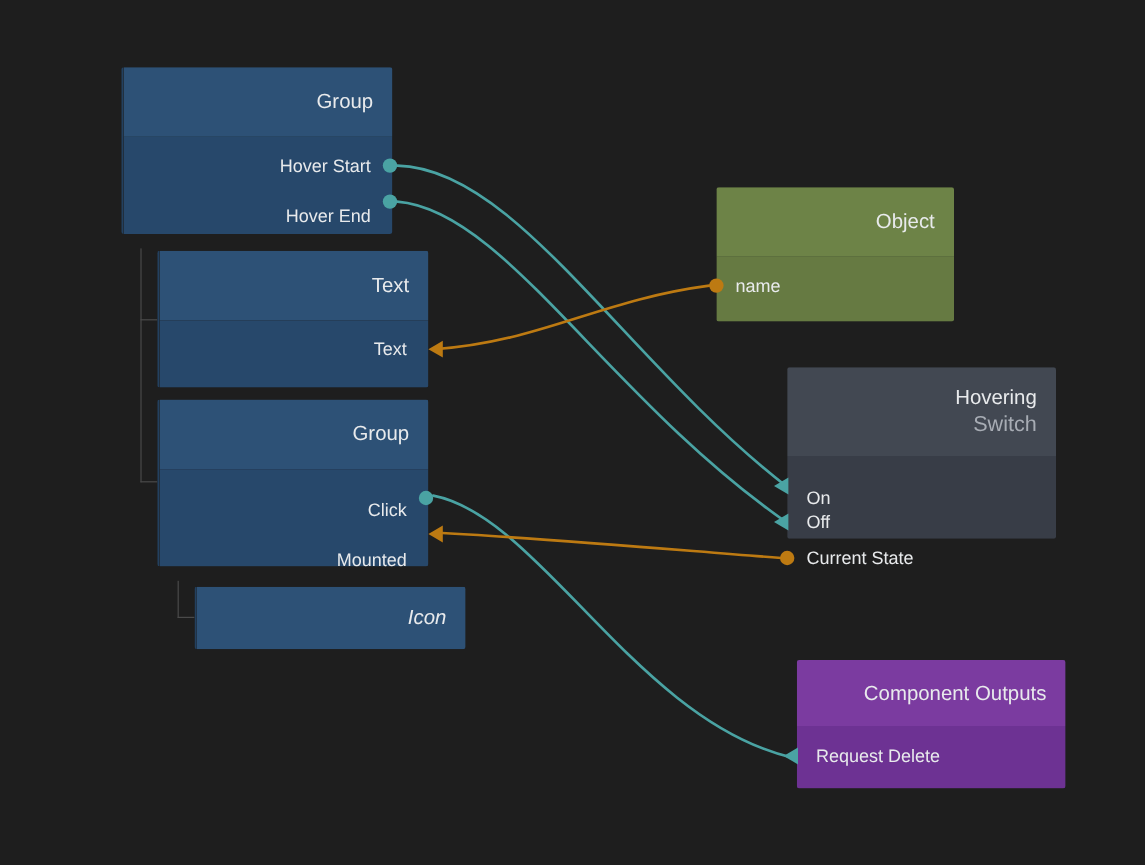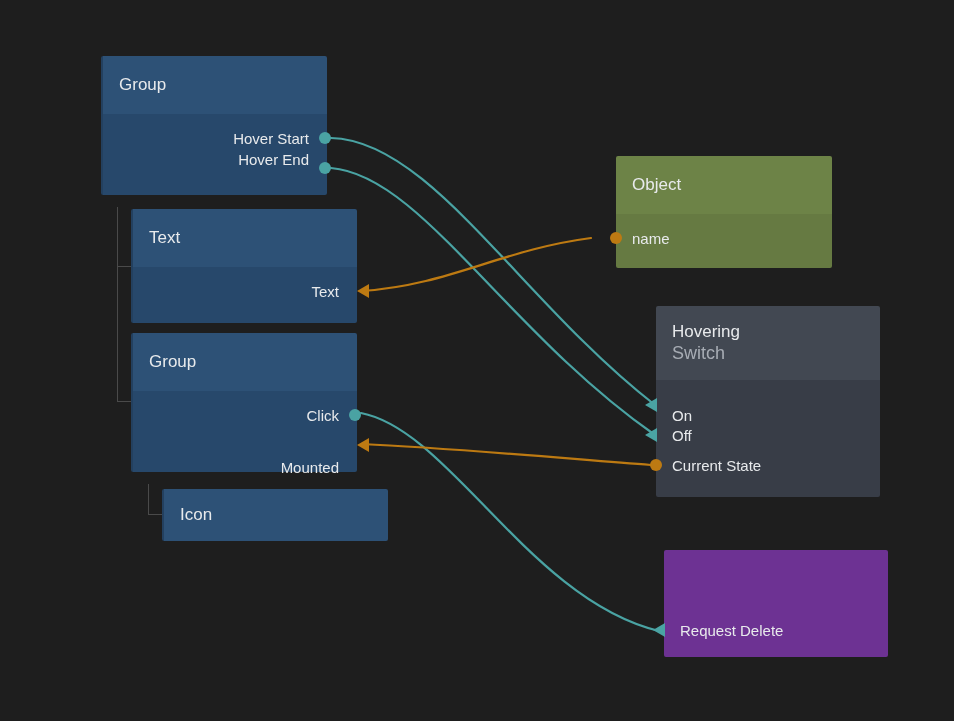--- a/index.html
+++ b/index.html
@@ -49,20 +49,21 @@
     overflow: hidden;
     display: flex;
     flex-direction: column;
   }
   .node-header {
     display: flex;
     flex-direction: column;
     justify-content: center;
     padding: 15px 16px;
     box-sizing: border-box;
+    text-align: right;
   }
   .node-title {
     font-size: 17px;
     color: #e8eaec;
     line-height: 1.25;
     white-space: nowrap;
   }
   .node-subtitle {
     font-size: 18px;
     color: #a7acb4;
@@ -159,21 +160,21 @@
         <div class="node-inner">
           <div class="node-header" style="height: 58px; min-height: 58px;">
             <div class="node-title">Group</div>
           </div>
           <div class="node-body"></div>
         </div>
         <div class="port out" style="top: 72px;">
           <span>Hover Start</span>
         </div>
         <div class="dot teal" style="top: 76px; left: 218px;"></div>
-        <div class="port out" style="top: 93px;">
+        <div class="port out" style="top: 114px;">
           <span>Hover End</span>
         </div>
         <div class="dot teal" style="top: 106px; left: 218px;"></div>
       </div>
       <div class="node theme-blue" style="left: 131px; top: 209px; width: 224px; height: 114px;">
         <div class="node-inner">
           <div class="node-header" style="height: 58px; min-height: 58px;">
             <div class="node-title">Text</div>
           </div>
           <div class="node-body"></div>
@@ -183,50 +184,50 @@
         </div>
         <div class="arrow orange-left" style="top: 75px; left: 226px;"></div>
       </div>
       <div class="node theme-blue" style="left: 131px; top: 333px; width: 224px; height: 139px;">
         <div class="node-inner">
           <div class="node-header" style="height: 58px; min-height: 58px;">
             <div class="node-title">Group</div>
           </div>
           <div class="node-body"></div>
         </div>
-        <div class="port out" style="top: 72px; margin-left: 47px;">
+        <div class="port out" style="top: 82px; margin-left: 47px;">
           <span>Click</span>
         </div>
         <div class="dot teal" style="top: 76px; left: 218px;"></div>
         <div class="port out" style="top: 102px; margin-top: 22px;">
           <span>Mounted</span>
         </div>
         <div class="arrow orange-left" style="top: 105px; left: 226px;"></div>
       </div>
-      <div class="node theme-blue" style="left: 162px; top: 489px; width: 224px; height: 52px;">
+      <div class="node theme-blue" style="left: 162px; top: 489px; width: 224px; height: 52px; font-style: italic;">
         <div class="node-inner">
           <div class="node-header" style="height: 52px; min-height: 52px;">
             <div class="node-title">Icon</div>
           </div>
           <div class="node-body"></div>
         </div>
       </div>
-      <div class="node theme-green" style="left: 616px; top: 156px; width: 216px; height: 112px;">
+      <div class="node theme-green" style="left: 597px; top: 156px; width: 198px; height: 112px;">
         <div class="node-inner">
           <div class="node-header" style="height: 58px; min-height: 58px;">
             <div class="node-title">Object</div>
           </div>
           <div class="node-body"></div>
         </div>
         <div class="port in" style="top: 72px; text-align: right;">
           <span>name</span>
         </div>
         <div class="dot orange" style="top: 76px; left: -6px;"></div>
       </div>
-      <div class="node theme-gray" style="left: 656px; top: 306px; width: 224px; height: 191px;">
+      <div class="node theme-gray" style="left: 656px; top: 306px; width: 224px; height: 143px;">
         <div class="node-inner">
           <div class="node-header" style="height: 74px; min-height: 74px;">
             <div class="node-title">Hovering</div>
             <div class="node-subtitle">Switch</div>
           </div>
           <div class="node-body"></div>
         </div>
         <div class="port in" style="top: 99px;">
           <span>On</span>
         </div>
@@ -235,20 +236,23 @@
           <span>Off</span>
         </div>
         <div class="arrow teal-left" style="top: 122px; left: -11px;"></div>
         <div class="port in" style="top: 149px;">
           <span>Current State</span>
         </div>
         <div class="dot orange" style="top: 153px; left: -6px;"></div>
       </div>
       <div class="node theme-purple" style="left: 664px; top: 550px; width: 224px; height: 107px;">
         <div class="node-inner">
+          <div class="node-header" style="height: 55px; min-height: 55px;">
+            <div class="node-title">Component Outputs</div>
+          </div>
           <div class="node-body"></div>
         </div>
         <div class="port in" style="top: 70px;">
           <span>Request Delete</span>
         </div>
         <div class="arrow teal-left" style="top: 73px; left: -11px;"></div>
       </div>
     </div>
 
 </div>

